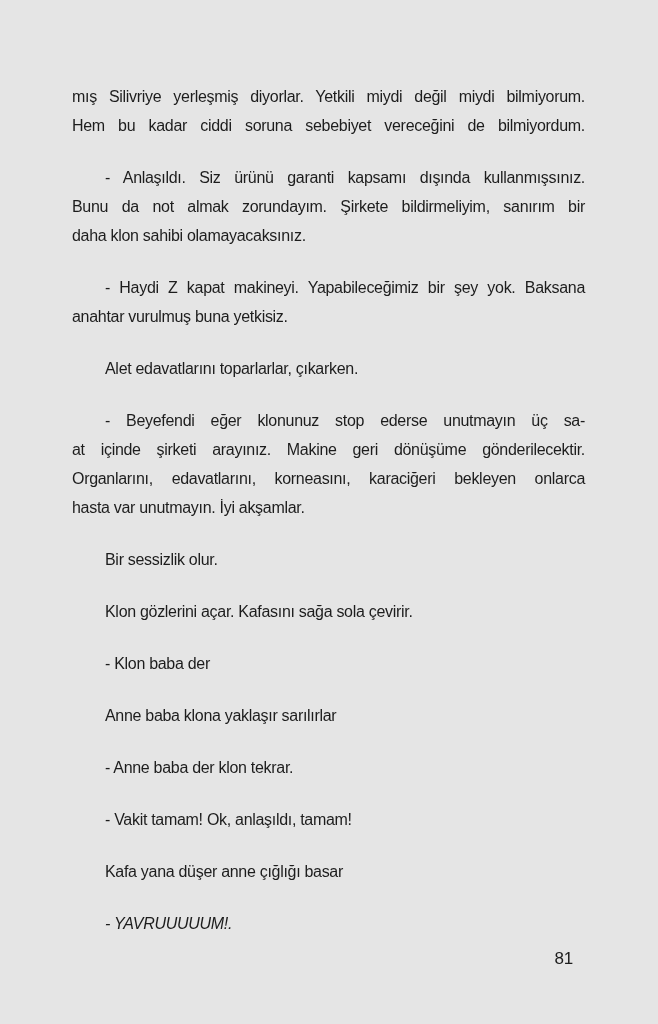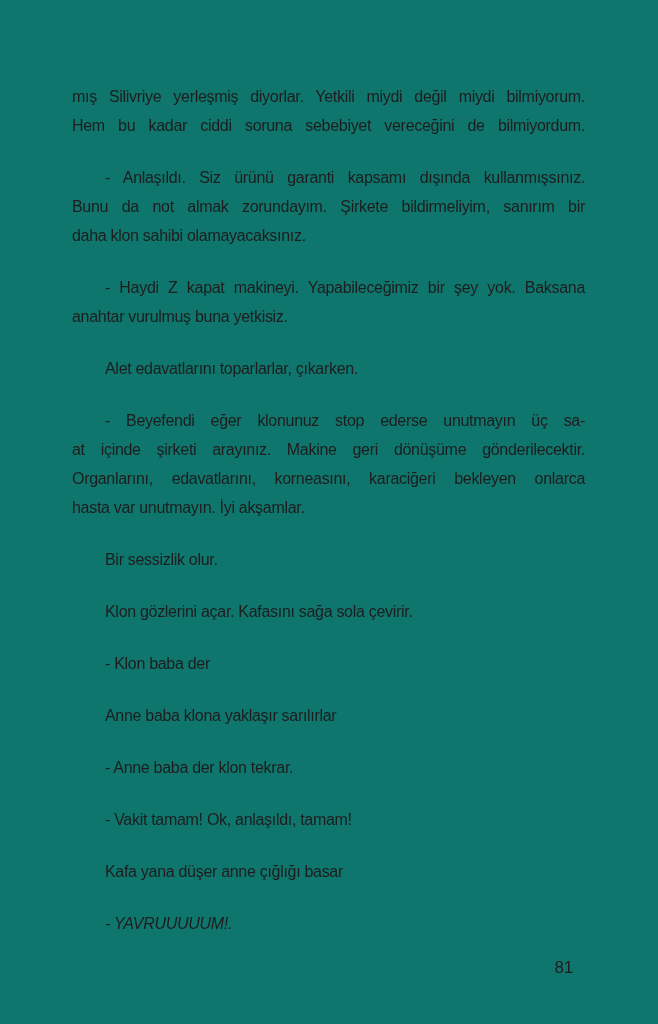--- a/index.html
+++ b/index.html
@@ -12,21 +12,21 @@
     height: 1024px;
     overflow: hidden;
     font-family: "Liberation Sans", sans-serif;
     color: #1d1d1d;
   }
   .page {
     box-sizing: border-box;
     width: 658px;
     height: 1024px;
     padding: 82px 73px 0 72px;
-    background: #0f766e;
+    background: #e5e5e5;
   }
   .text-block {
     width: 513px;
   }
   .paragraph {
     margin: 0 0 23px 0;
   }
   .paragraph:last-child {
     margin-bottom: 0;
     font-style: italic;
@@ -39,21 +39,21 @@
     white-space: normal;
   }
   .text-line.justified {
     text-align: justify;
     text-align-last: justify;
   }
   .text-line.indented {
     padding-left: 33px;
   }
   .page-number {
-    margin-top: 18px;
+    margin-top: 9px;
     padding-right: 12px;
     text-align: right;
     font-size: 17px;
     line-height: 24px;
     letter-spacing: -0.2px;
     color: #1d1d1d;
   }
 </style>
 </head>
 <body>

